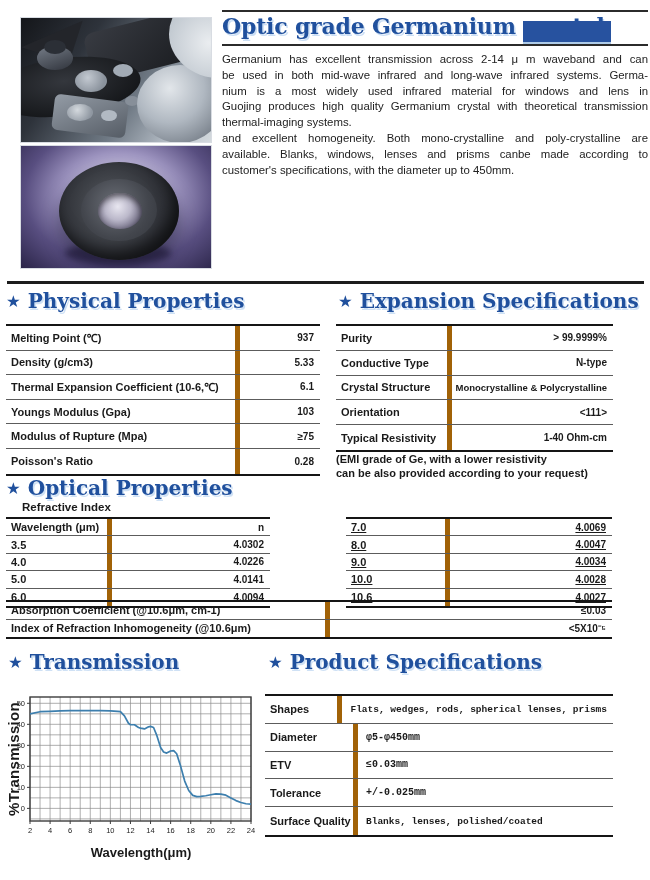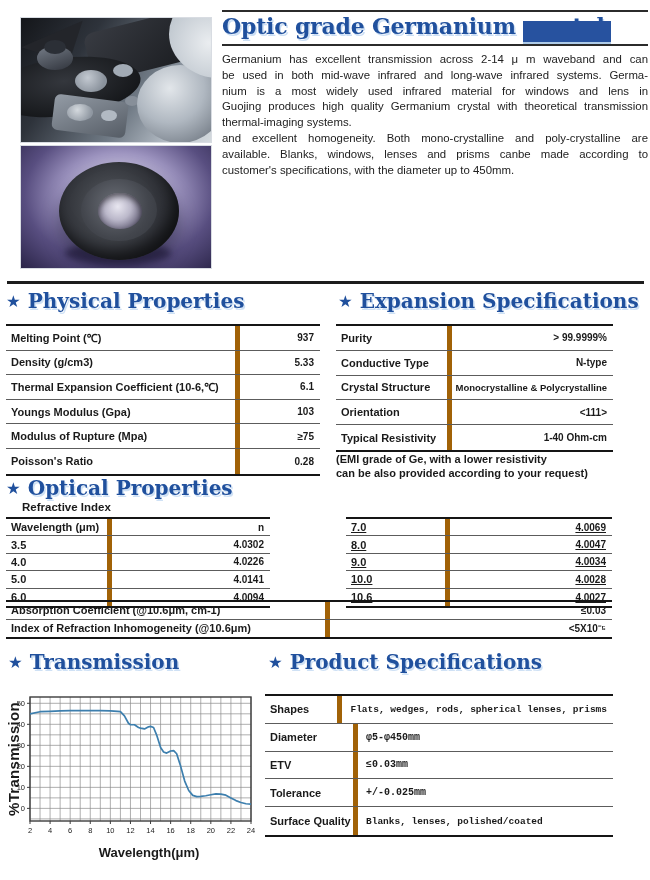--- a/index.html
+++ b/index.html
@@ -77,21 +77,21 @@
   #absorption-table{left:6px;top:600px;width:606px;--lw:324px;--rh:17.5px;}
   #product-table{left:265px;top:694px;width:348px;--lw:93px;--rh:27.8px;}
   #product-table .value{text-align:left;padding-left:8px;font-family:Liberation Mono, monospace;}
   
   .emi-note{position:absolute;left:336px;top:453px;font-weight:bold;font-size:11px;line-height:13.5px;}
   .subhead{position:absolute;left:8px;top:501px;font-weight:bold;font-size:11.5px;padding-left:14px;}
   
   #chart-wrap{position:absolute;left:6px;top:690px;width:256px;height:152px;}
   .ylab{position:absolute;left:13px;top:759px;transform:translate(-50%,-50%) rotate(-90deg);
     font-weight:bold;font-size:15px;letter-spacing:.3px;white-space:nowrap;}
-  .xlab{position:absolute;left:149px;top:845px;transform:translateX(-50%);
+  .xlab{position:absolute;left:141px;top:845px;transform:translateX(-50%);
     font-weight:bold;font-size:13px;white-space:nowrap;}
 </style>
 </head>
 <body>
 
 <div class="page">
 
   <div class="photo photo1">
     <div class="p1-prism"></div>
     <div class="p1-plate"></div>

